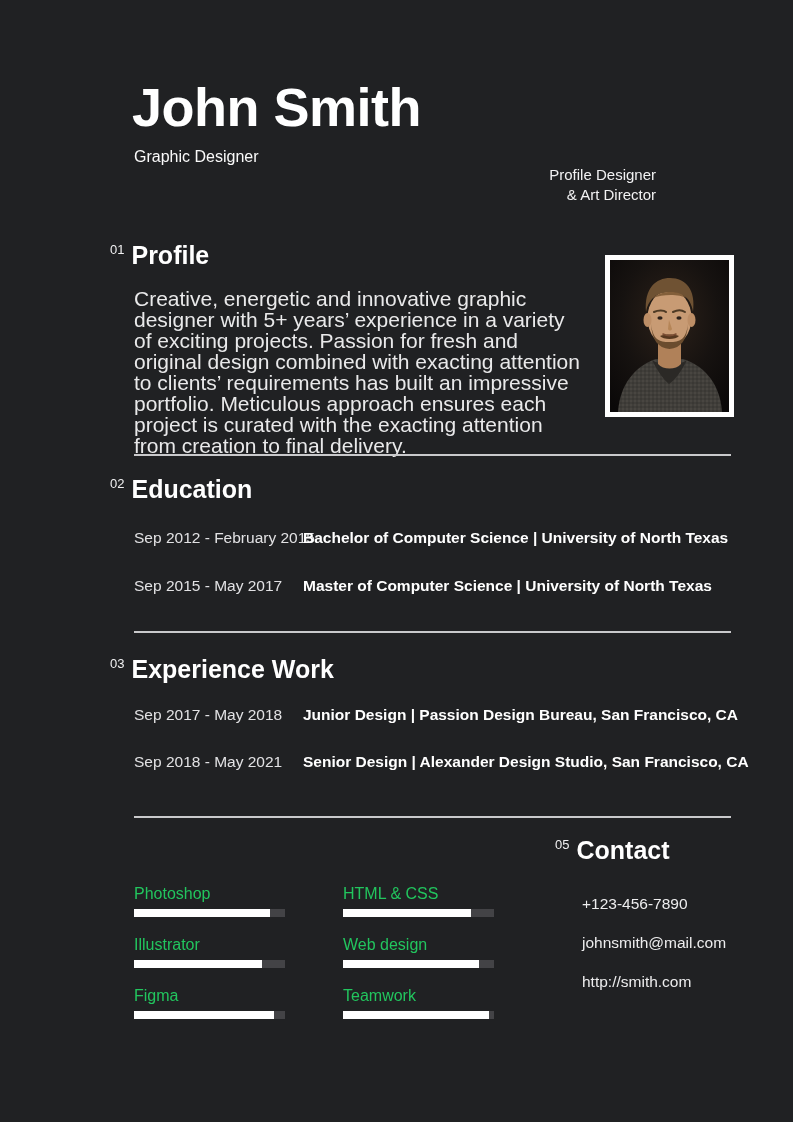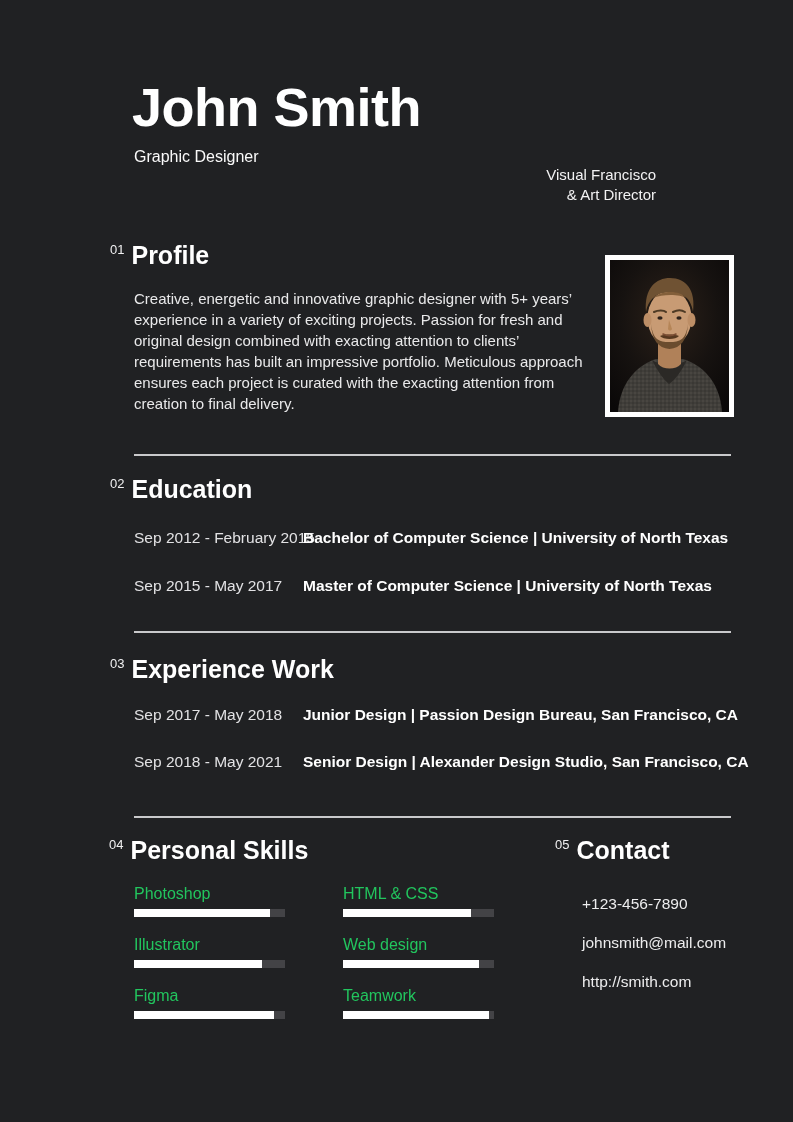--- a/index.html
+++ b/index.html
@@ -34,21 +34,21 @@
     font-size: 13px; line-height: 1; font-weight: 400;
     color: #f0f0f1; margin-right: 7px; margin-top: 0px;
   }
   .sec-title {
     font-size: 25px; line-height: 1; font-weight: 700; color: #ffffff;
     white-space: nowrap;
   }
 
   .profile-text {
     left: 97px; top: 288px; width: 452px;
-    font-size: 15px; line-height: 21px; color: #e9e9ea;
+    font-size: 21px; line-height: 21px; color: #e9e9ea;
   }
 
   .photo-frame {
     left: 568px; top: 255px;
     width: 119px; height: 152px;
     border: 5px solid #ffffff;
     background: #0e0c0b;
   }
   .photo-frame svg { display: block; }
 
@@ -87,21 +87,21 @@
   }
 </style>
 </head>
 <body>
 
 <div class="page">
 
   <div class="abs name">John Smith</div>
   <div class="abs role">Graphic Designer</div>
   <div class="abs side-title">
-    <div>Visual Francisco</div>
+    <div>Profile Designer</div>
     <div>&amp; Art Director</div>
   </div>
 
   <div class="abs sec-head" style="left:73px; top:243px;">
     <span class="sec-num">01</span>
     <span class="sec-title">Profile</span>
   </div>
   <div class="abs profile-text">Creative, energetic and innovative graphic designer with 5+ years’ experience in a variety of exciting projects. Passion for fresh and original design combined with exacting attention to clients’ requirements has built an impressive portfolio. Meticulous approach ensures each project is curated with the exacting attention from creation to final delivery.</div>
 
   <div class="abs photo-frame">
@@ -173,24 +173,20 @@
     <span class="dates">Sep 2017 - May 2018</span>
     <span class="detail">Junior Design | Passion Design Bureau, San Francisco, CA</span>
   </div>
   <div class="abs row" style="top:752px;">
     <span class="dates">Sep 2018 - May 2021</span>
     <span class="detail">Senior Design | Alexander Design Studio, San Francisco, CA</span>
   </div>
 
   <div class="abs hr" style="top:816px;"></div>
 
-  <div class="abs sec-head" style="left:72px; top:838px;">
-    <span class="sec-num">04</span>
-    <span class="sec-title">Personal Skills</span>
-  </div>
 
   <div class="abs skill-col" style="left:97px; top:884px;">
     <div>
       <div class="skill-label">Photoshop</div>
       <div class="bar-track">
           <div class="bar-fill" style="width: 90%;"></div>
         </div>
     </div>
     <div>
       <div class="skill-label">Illustrator</div>

